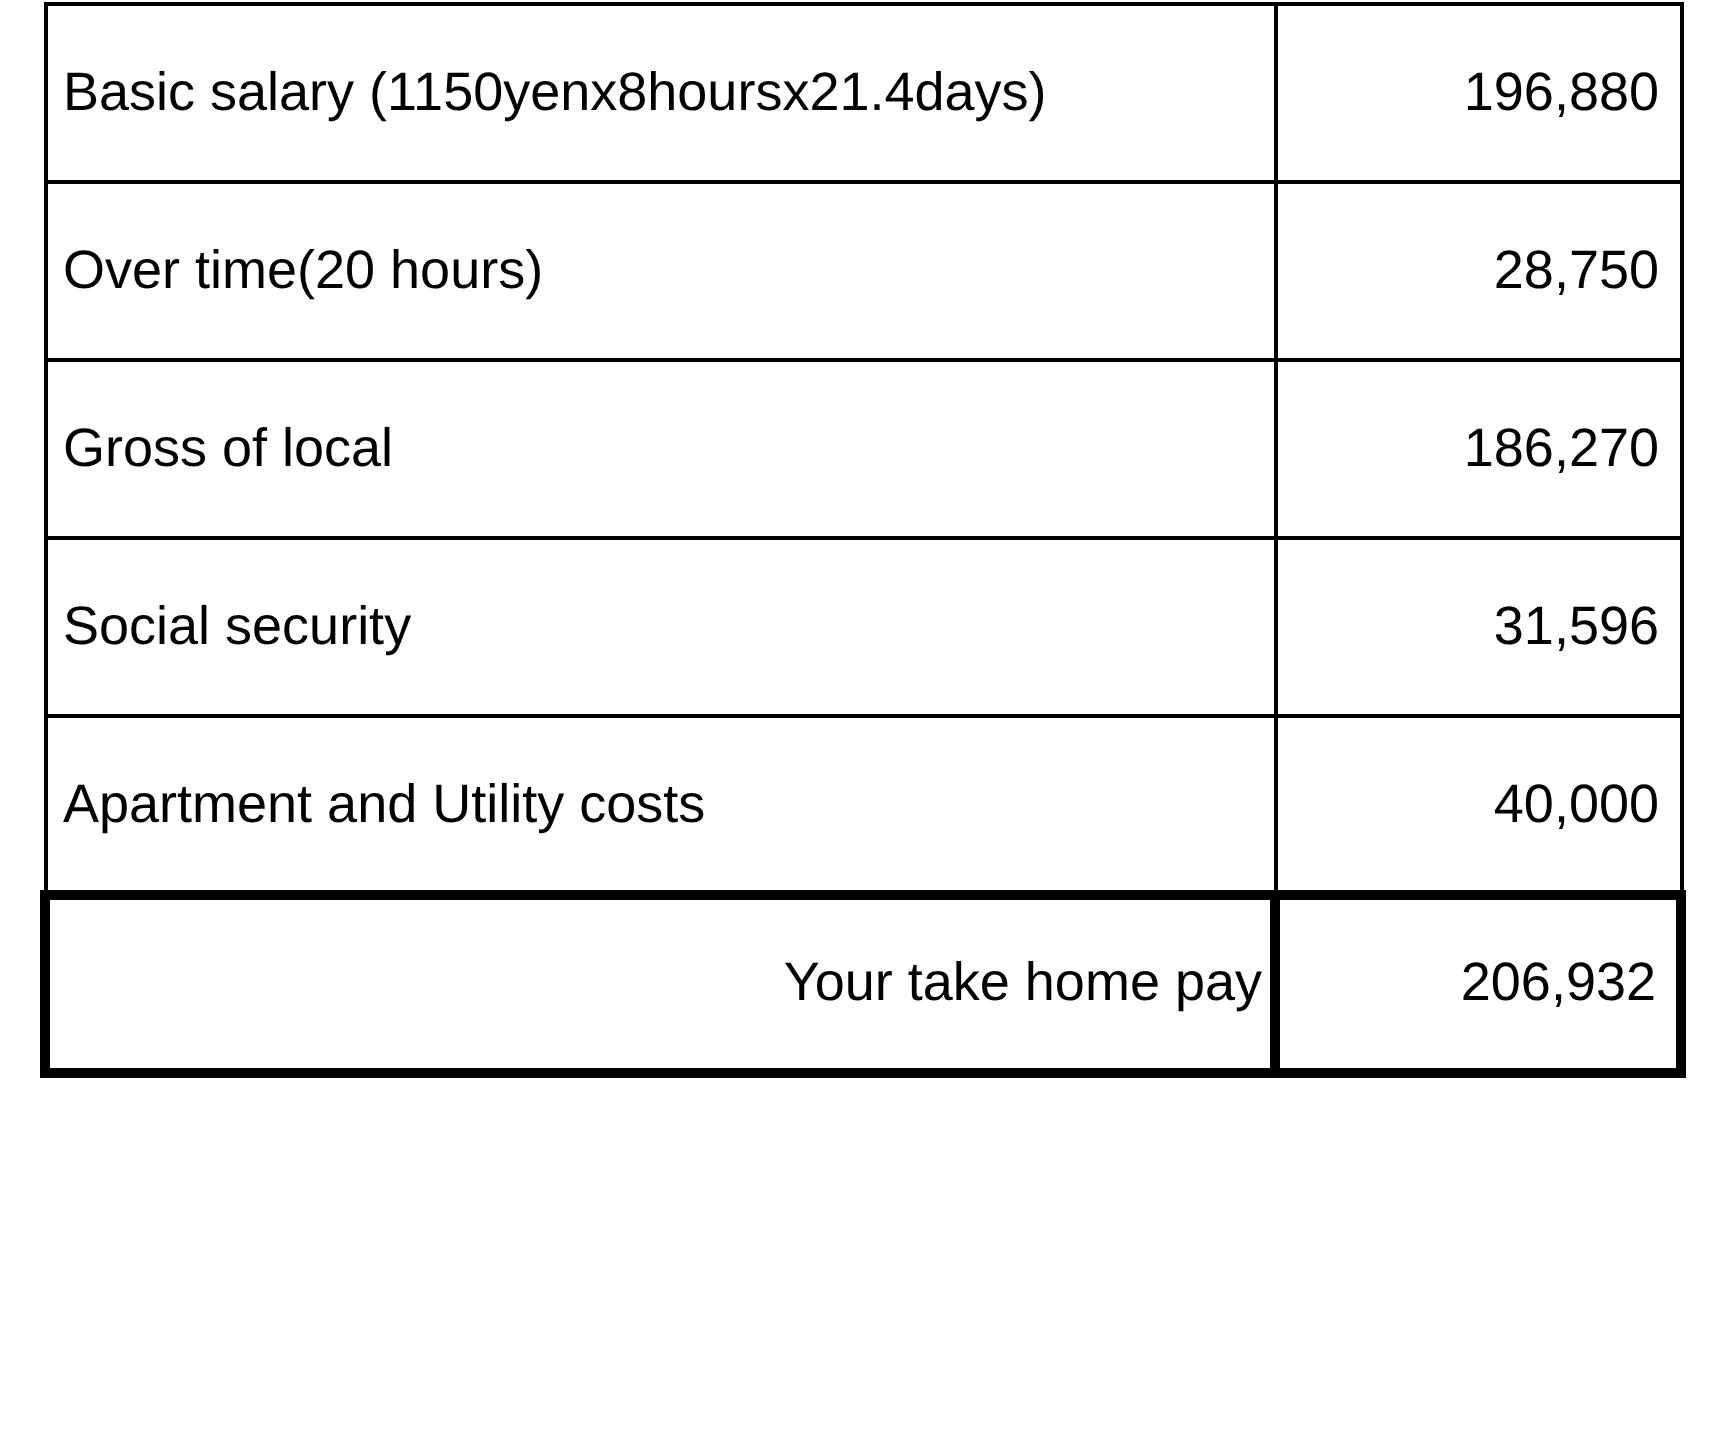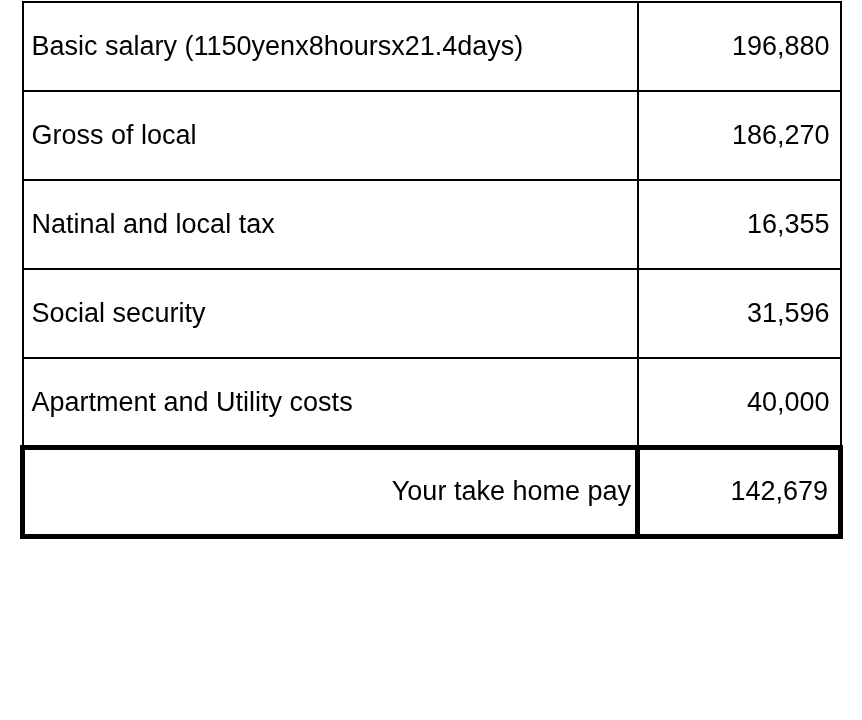--- a/index.html
+++ b/index.html
@@ -58,40 +58,40 @@
   <colgroup>
     <col class="c-label">
     <col class="c-value">
   </colgroup>
   <tbody>
   <tr>
     <td class="label-cell">Basic salary (1150yenx8hoursx21.4days)</td>
     <td class="value-cell">196,880</td>
   </tr>
 
+  <tr>
+    <td class="label-cell">Over time(20 hours)</td>
+    <td class="value-cell">28,750</td>
+  </tr>
 
 
   <tr>
     <td class="label-cell">Gross of local</td>
     <td class="value-cell">186,270</td>
   </tr>
 
-  <tr>
-    <td class="label-cell">Natinal and local tax</td>
-    <td class="value-cell">16,355</td>
-  </tr>
 
   <tr>
     <td class="label-cell">Social security</td>
     <td class="value-cell">31,596</td>
   </tr>
 
   <tr>
     <td class="label-cell">Apartment and Utility costs</td>
     <td class="value-cell">40,000</td>
   </tr>
 
   <tr class="total-row">
     <td class="label-cell">Your take home pay</td>
-    <td class="value-cell">142,679</td>
+    <td class="value-cell">206,932</td>
   </tr>
 </tbody>
 </table>
 
 </body></html>

